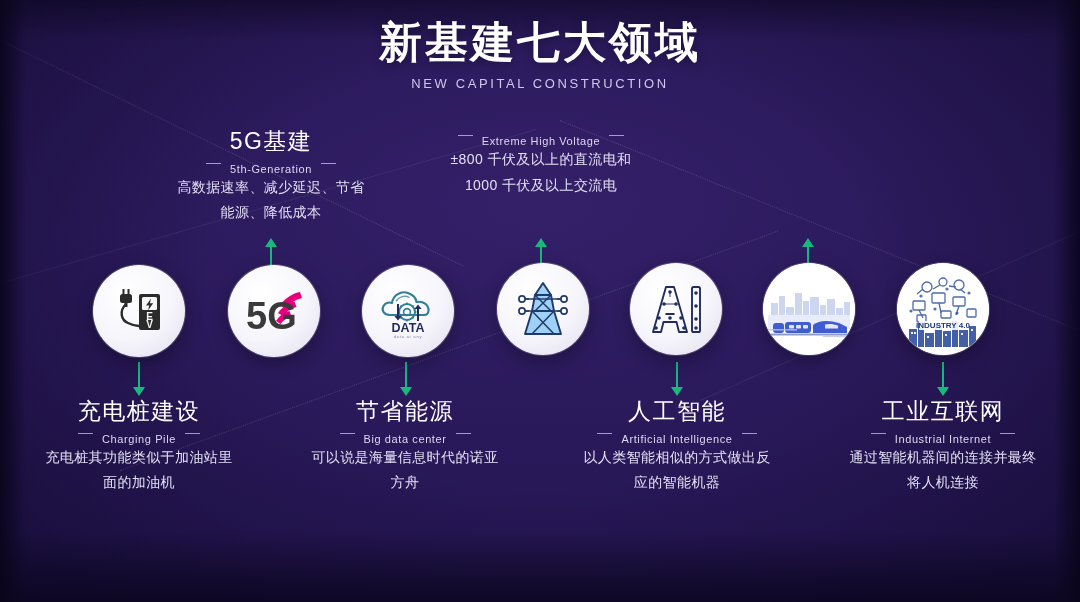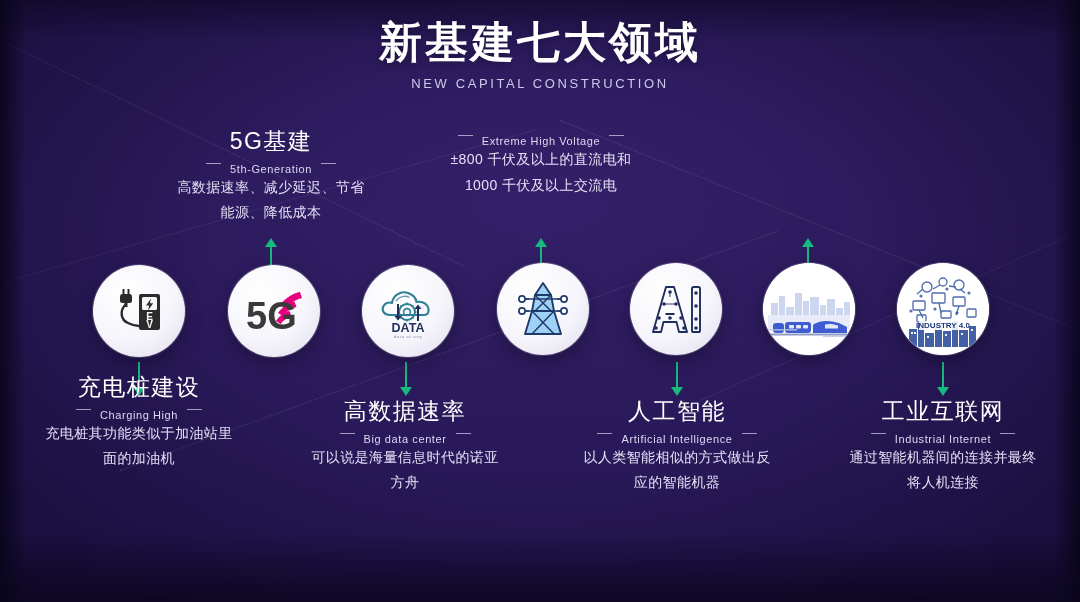--- a/index.html
+++ b/index.html
@@ -453,32 +453,32 @@
             <circle cx="60" cy="50" r="1.6"></circle>
               <circle cx="14" cy="48" r="1.6"></circle>
           </g>
           <rect x="22" y="58" width="48" height="9" fill="#ffffff" opacity="0.88"></rect>
           <text x="46" y="65" font-family="Liberation Sans, sans-serif" font-size="8" font-weight="bold" fill="#1f3a7a" text-anchor="middle">INDUSTRY 4.0</text>
         </g>
       </svg>
     </div>
   </div>
 
-  <div class="pillar" style="left:34px; top:374px;">
+  <div class="pillar" style="left:34px; top:398px;">
     <div class="cn-title">充电桩建设</div>
     <div class="en-row">
       <span class="en-dash"></span>
-      <span class="en-title">Charging High</span>
+      <span class="en-title">Charging Pile</span>
       <span class="en-dash"></span>
     </div>
     <div class="desc">充电桩其功能类似于加油站里面的加油机</div>
   </div>
 
   <div class="pillar" style="left:300px; top:398px;">
-    <div class="cn-title">高数据速率</div>
+    <div class="cn-title">节省能源</div>
     <div class="en-row">
       <span class="en-dash"></span>
       <span class="en-title">Big data center</span>
       <span class="en-dash"></span>
     </div>
     <div class="desc">可以说是海量信息时代的诺亚方舟</div>
   </div>
 
   <div class="pillar" style="left:838px; top:398px;">
     <div class="cn-title">工业互联网</div>

